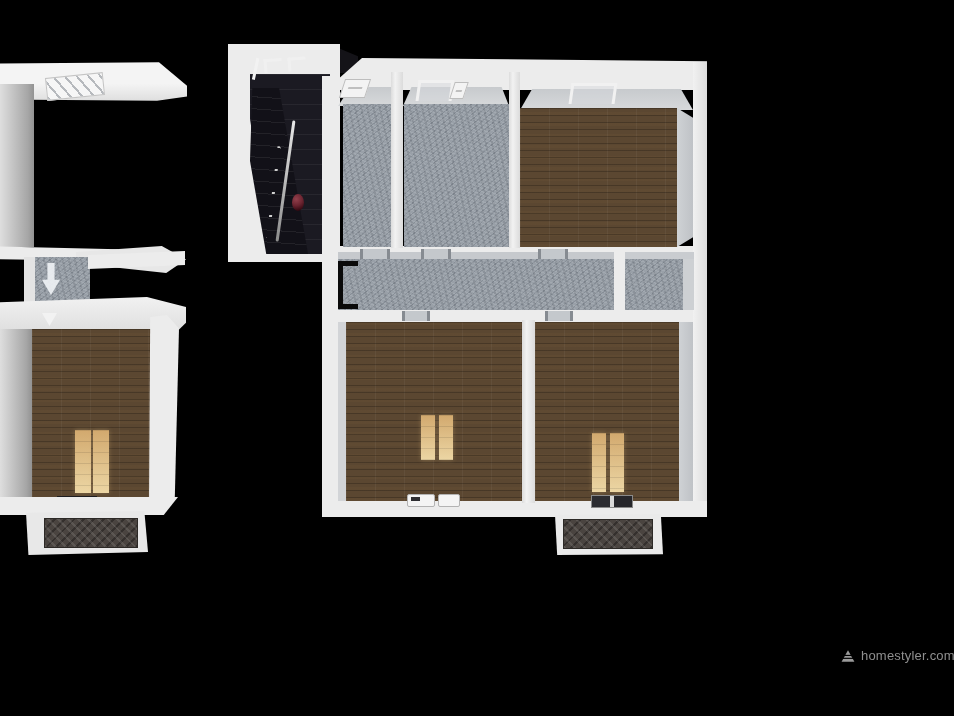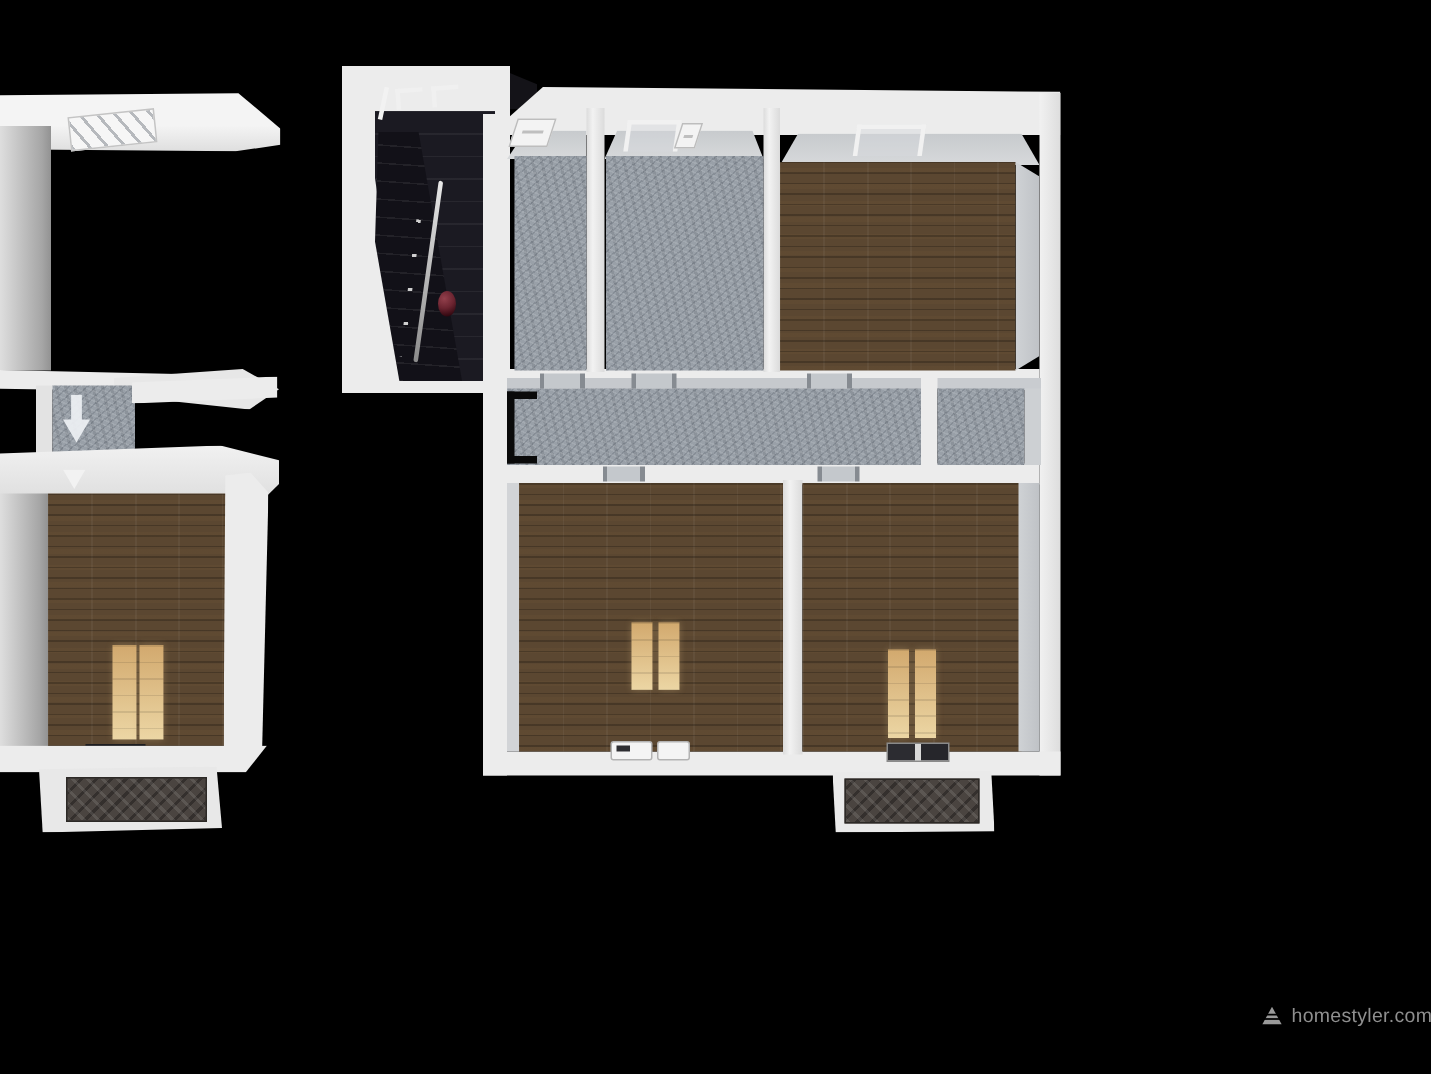--- a/index.html
+++ b/index.html
@@ -162,21 +162,21 @@
     <div class="door-gap" style="left:545px;top:311px;width:28px;height:10px;"></div>
     <div class="sun" style="left:592px;top:433px;width:14px;height:59px;"></div>
     <div class="sun" style="left:610px;top:433px;width:14px;height:59px;"></div>
     <div class="door-dark" style="left:591px;top:495px;width:42px;height:13px;"></div>
 
     <div class="wall" style="left:555px;top:514px;width:108px;height:41px;background:#eaeaea;
                 clip-path:polygon(0 2%,98% 0,100% 98%,2% 100%);"></div>
     <div class="chevron" style="left:563px;top:519px;width:88px;height:28px;"></div>
   </div>
 
-  <div class="watermark" style="left:841px;top:669px;">
+  <div class="watermark" style="left:841px;top:648px;">
     <svg width="14" height="14" viewBox="0 0 24 24" aria-hidden="true">
       <polygon points="12,2 23,22 1,22" fill="#9a9a9a"></polygon>
       <rect x="0" y="10" width="24" height="2" fill="#000"></rect>
       <rect x="0" y="15" width="24" height="2" fill="#000"></rect>
     </svg>
     <span>homestyler.com</span>
   </div>
 
 </div>
 

